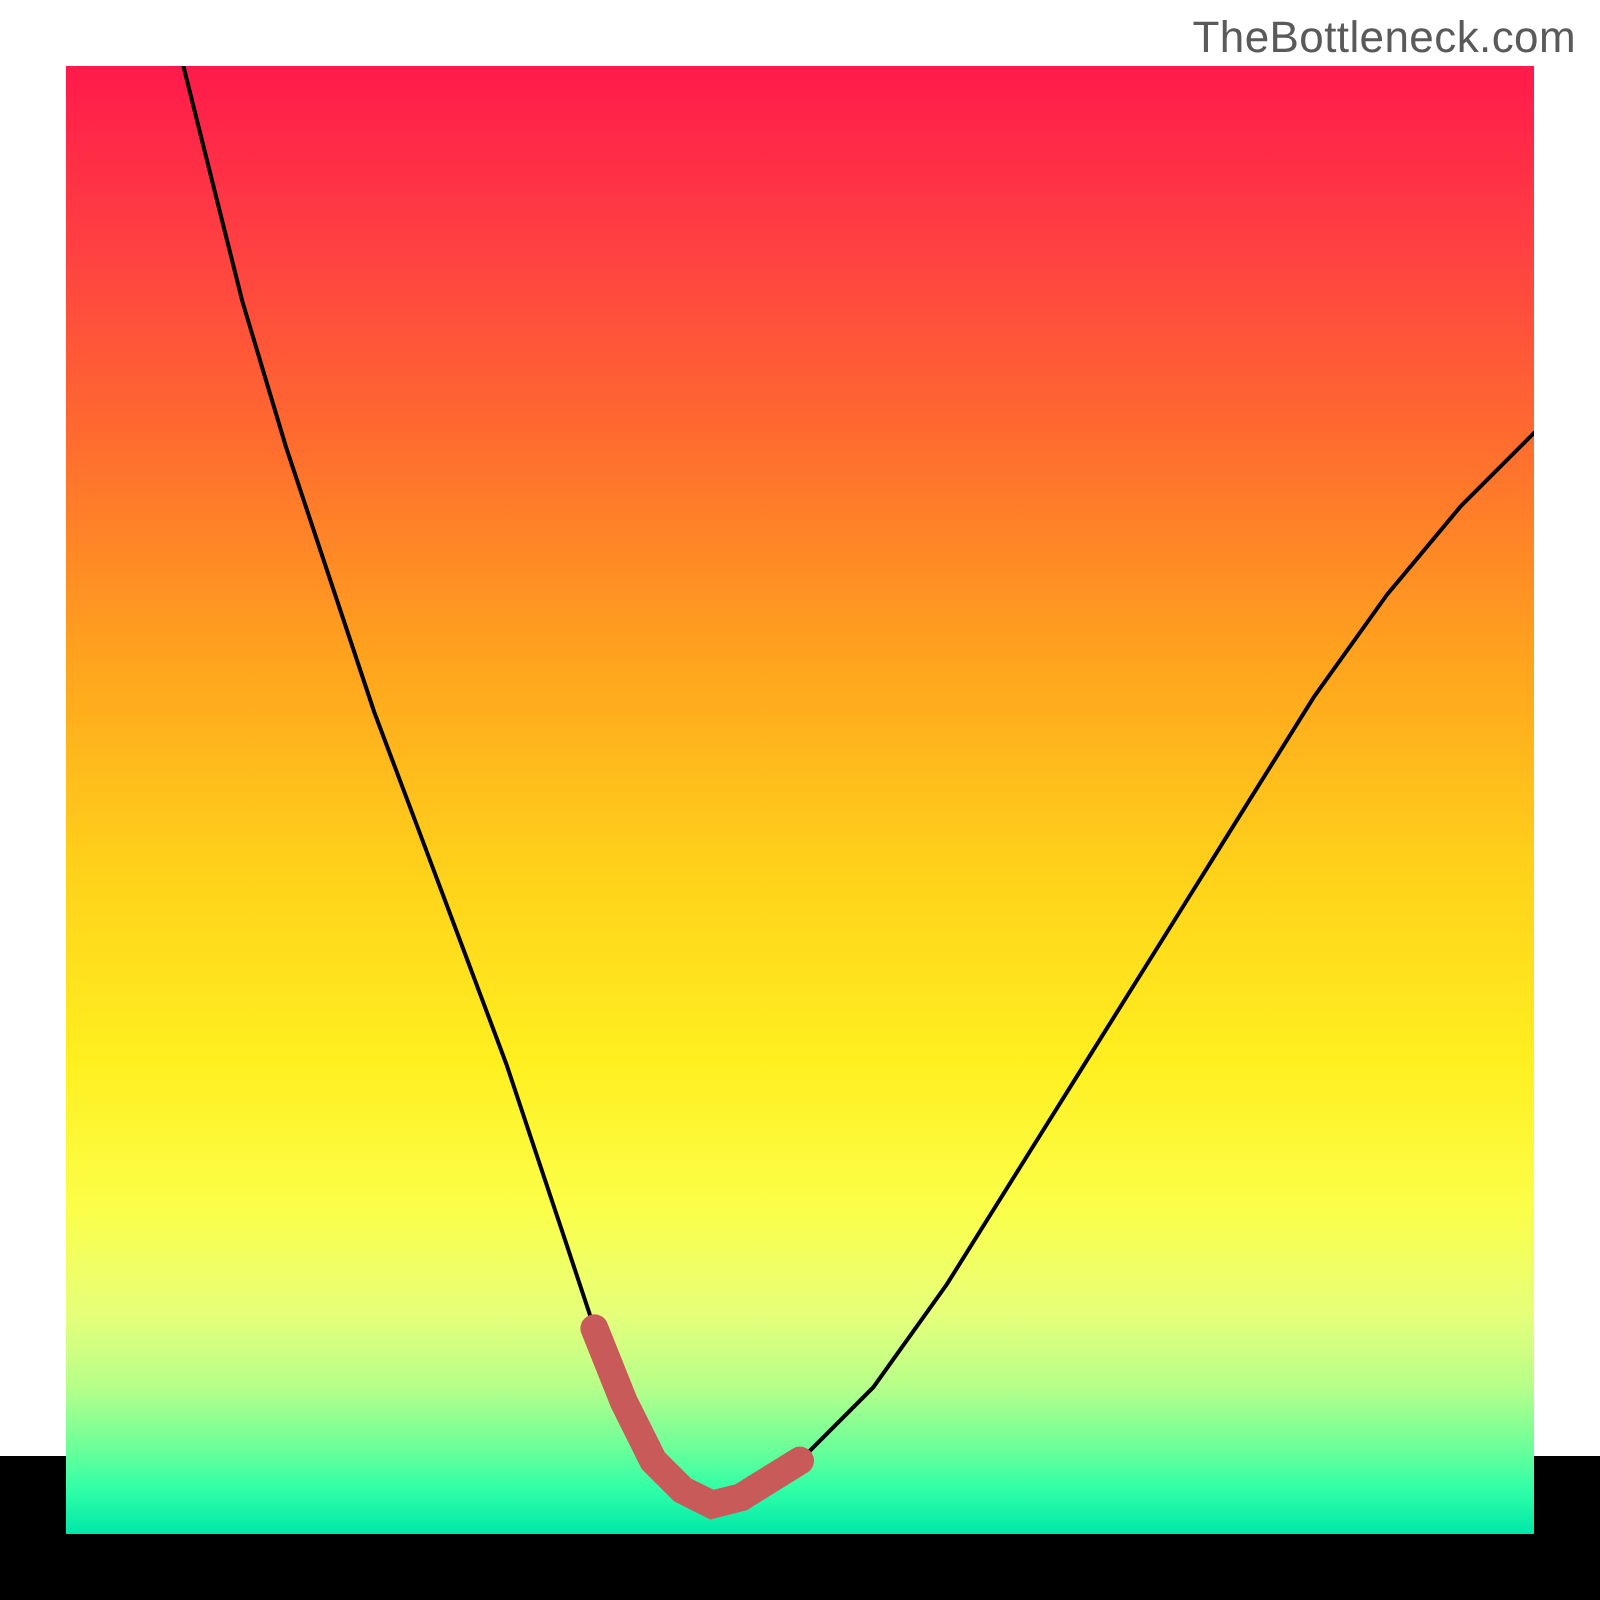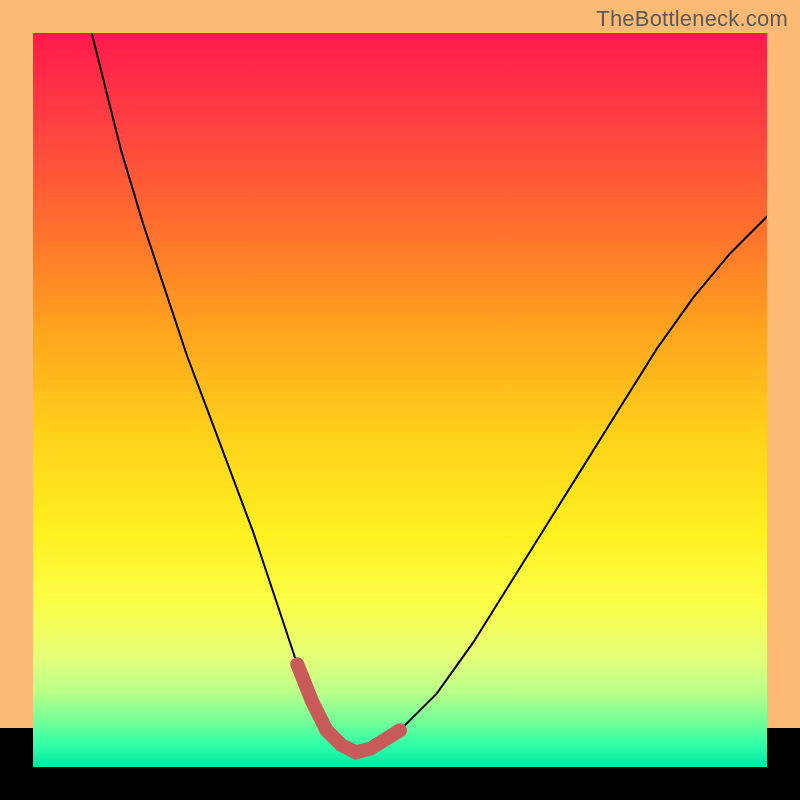--- a/index.html
+++ b/index.html
@@ -9,21 +9,21 @@
     height: 800px;
     background: #000;
     overflow: hidden;
   }
   .frame {
     position: absolute;
     left: 0;
     top: 0;
     width: 800px;
     height: 728px;
-    background: #fdba74;
+    background: #ffffff;
   }
   .plot {
     position: absolute;
     left: 33px;
     top: 33px;
     width: 734px;
     height: 734px;
     background: linear-gradient(to bottom,
       #ff1a4b 0%,
       #ff3f42 12%,

